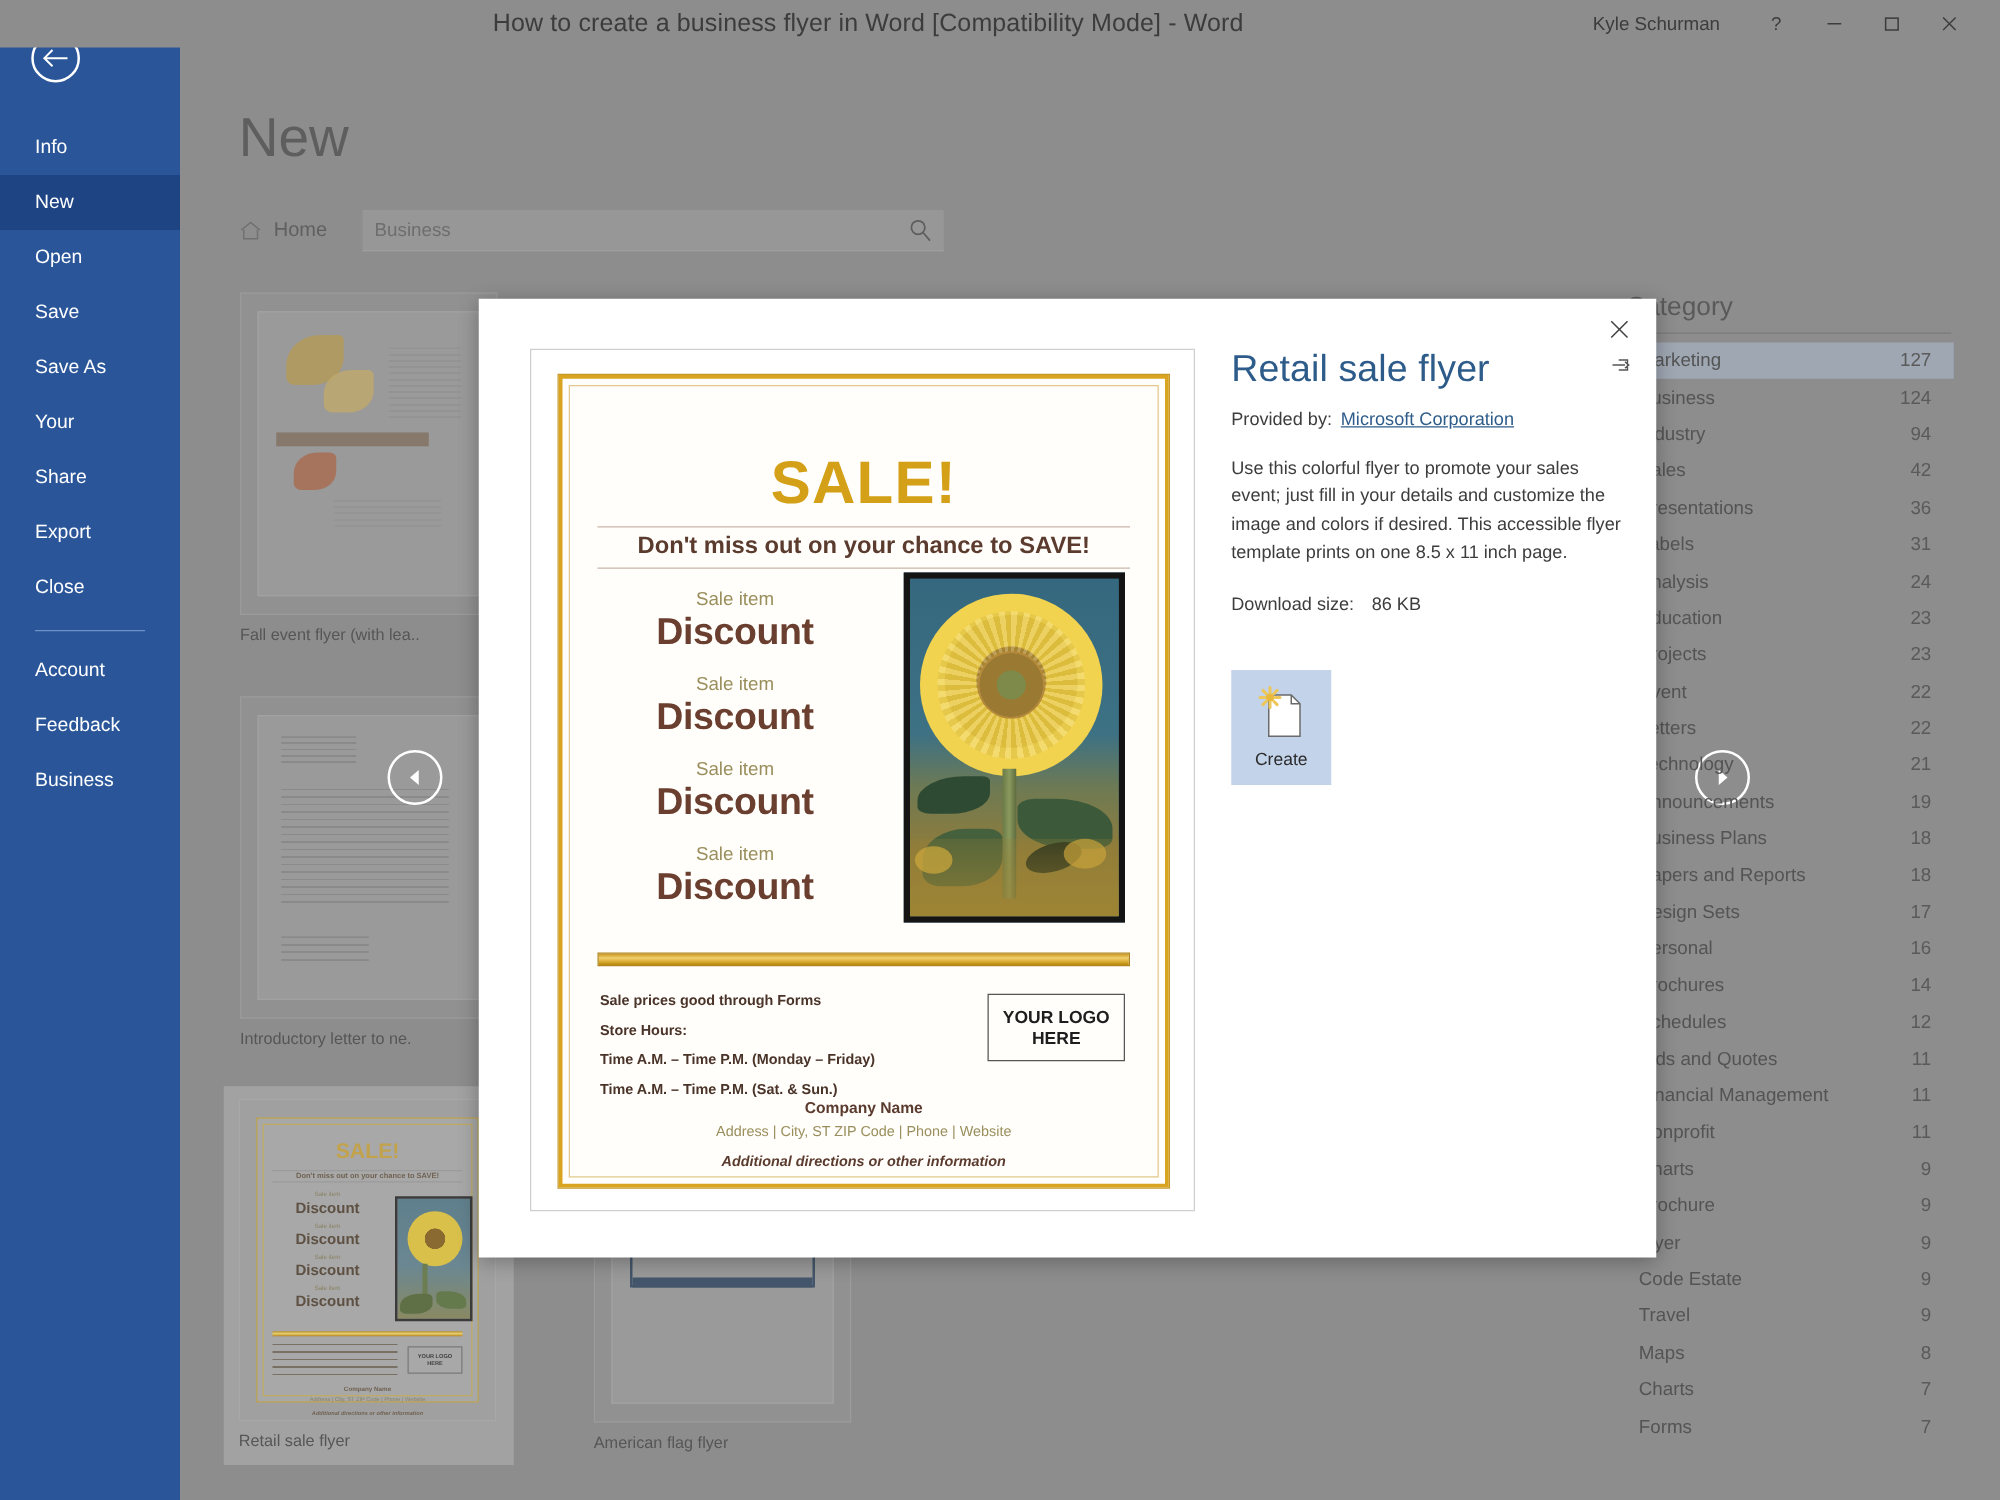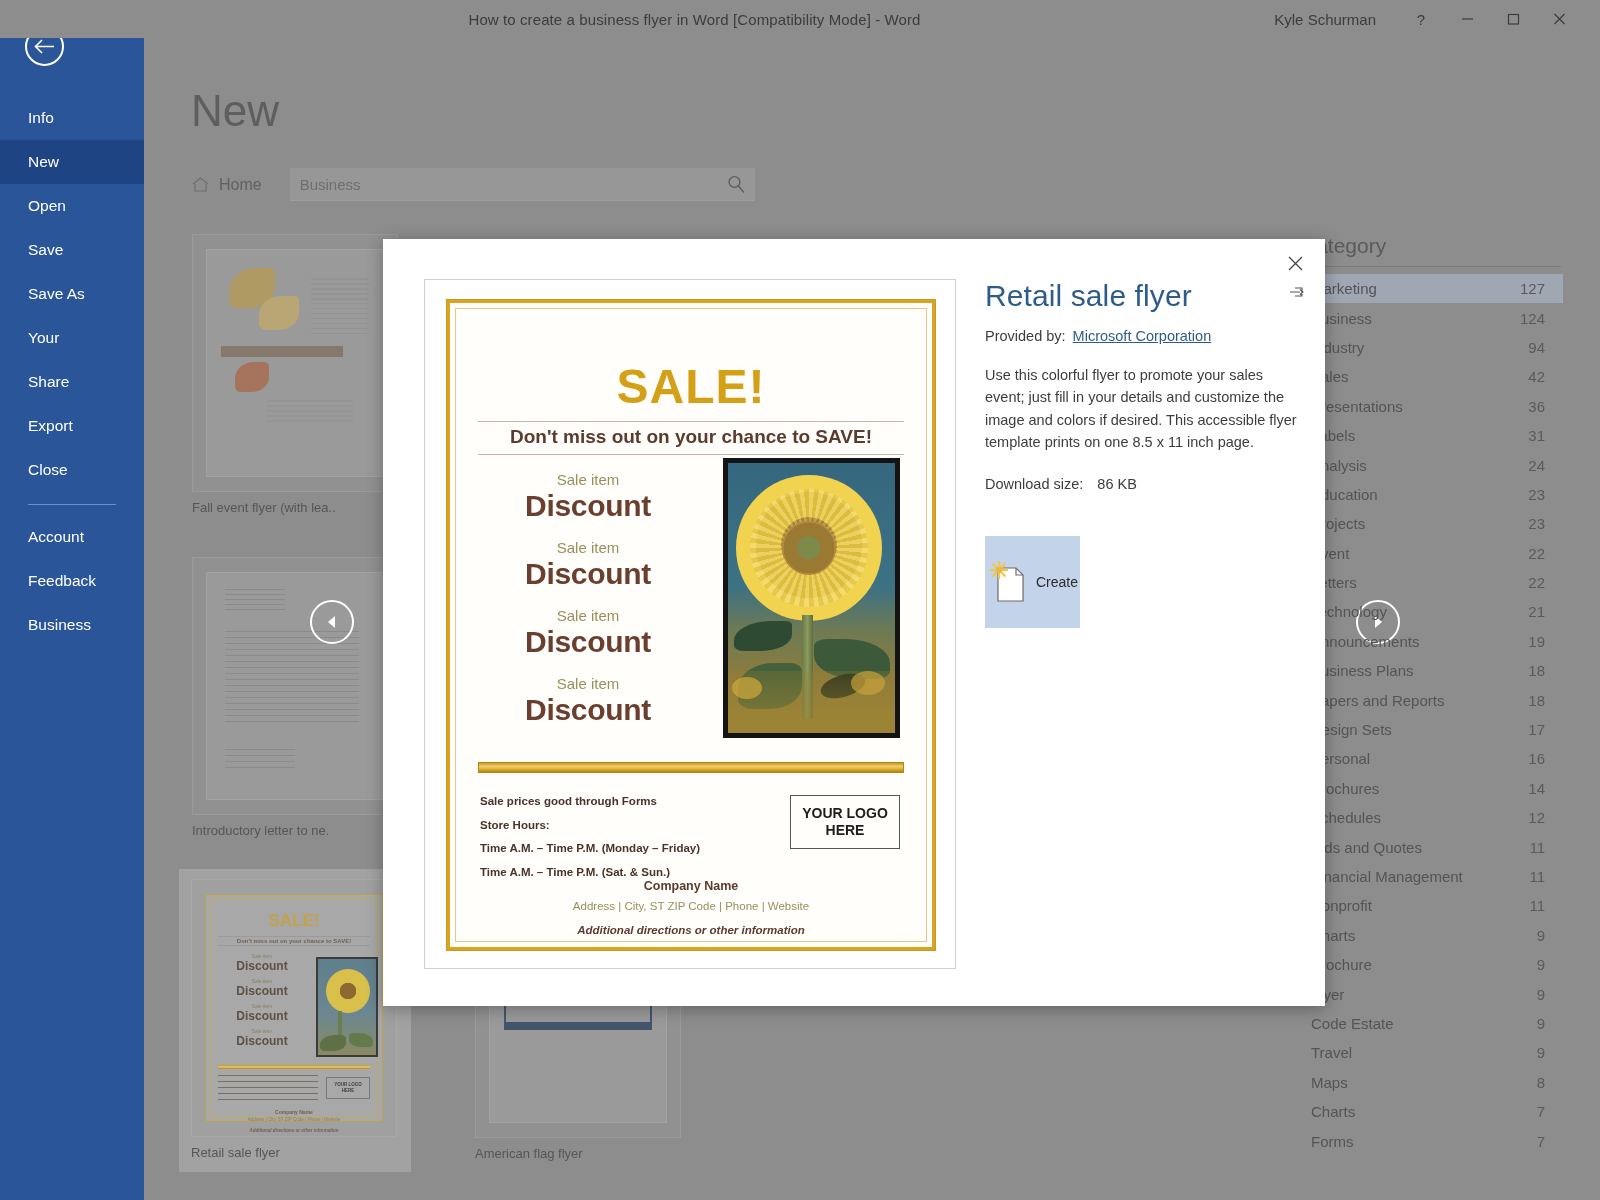--- a/index.html
+++ b/index.html
@@ -10,21 +10,21 @@
     background: #8d8d8d;
   }
 
   
   .titlebar {
     position: absolute; left: 0; top: 0; width: 1600px; height: 38px;
     background: #8d8d8d; display: flex; align-items: center;
   }
   .title-text {
     position: absolute; left: 0; width: 1389px; text-align: center;
-    font-size: 15px; color: #3c3c3c; letter-spacing: .1px;
+    font-size: 20px; color: #3c3c3c; letter-spacing: .1px;
   }
   .tb-right {
     position: absolute; right: 18px; top: 0; height: 38px;
     display: flex; align-items: center; gap: 0;
   }
   .tb-user { font-size: 15px; color: #3c3c3c; margin-right: 22px; }
   .tb-btn {
     width: 46px; height: 38px; display: flex; align-items: center;
     justify-content: center; font-size: 15px; color: #3c3c3c;
   }
@@ -185,22 +185,22 @@
 
   
   .info { position: absolute; left: 602px; top: 40px; width: 320px; }
   .info-title { font-size: 30px; color: #2e5c8a; font-weight: 300; letter-spacing: .1px; }
   .prov-row { margin-top: 15px; font-size: 14.5px; color: #3d3d3d; }
   .prov-link { color: #2e5c8a; text-decoration: underline; margin-left: 7px; }
   .desc { margin-top: 20px; font-size: 14.5px; color: #3d3d3d; line-height: 1.55; }
   .dlsize { margin-top: 22px; font-size: 14.5px; color: #3d3d3d; }
   .dlsize b { font-weight: normal; margin-left: 14px; }
   .create-btn {
-    margin-top: 44px; width: 95px; height: 92px; background: #c3d3ea;
-    display: flex; flex-direction: row; align-items: center;
+    margin-top: 44px; width: 80px; height: 92px; background: #c3d3ea;
+    display: flex; flex-direction: column; align-items: center;
     justify-content: center; gap: 7px;
   }
   .create-lbl { font-size: 14px; color: #2b2b2b; }
 </style>
 </head>
 <body>
 
 <div class="sidebar">
   <div class="back-circle">
     <svg width="21" height="15" viewBox="0 0 21 15">

